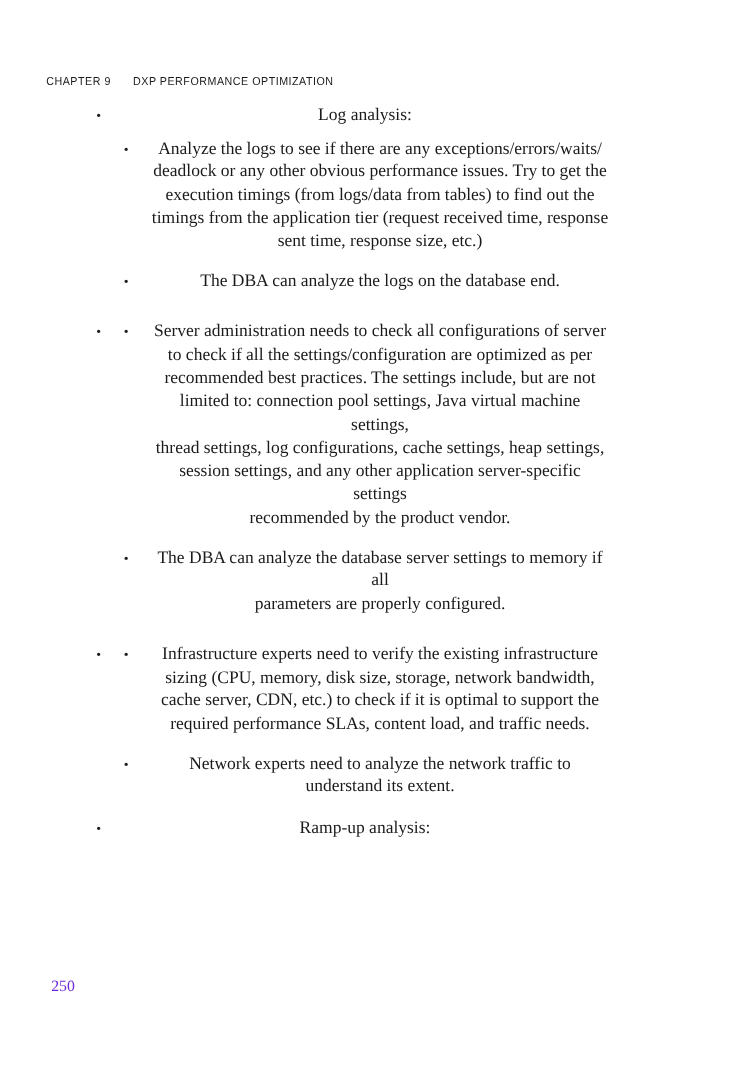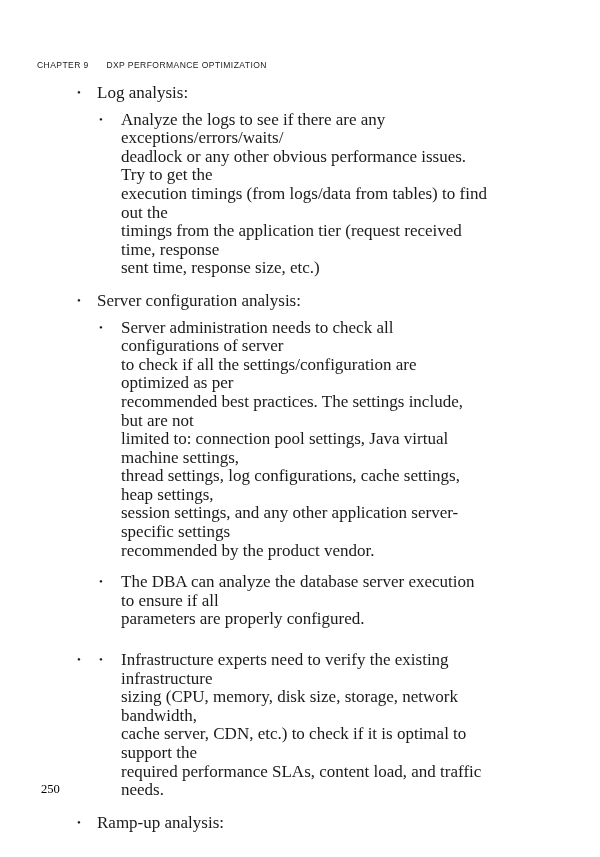--- a/index.html
+++ b/index.html
@@ -49,23 +49,23 @@
   }
 
   ul.lvl1, ul.lvl2 {
     list-style: none;
     margin: 0;
     padding: 0;
   }
 
   li.item {
     position: relative;
-    font-size: 17px;
+    font-size: 14px;
     line-height: 18.6px;
-    text-align: left;
+    text-align: center;
   }
 
   
   ul.lvl1 > li.item {
     padding-left: 97px;
     padding-right: 113px;
     margin-bottom: 4px;
   }
   ul.lvl1 > li.item > .bullet {
     position: absolute;
@@ -117,21 +117,21 @@
 
   .group-spacer { height: 10px; }
 
   
   .folio {
     position: absolute;
     left: 41px;
     top: 780px;
     font-size: 12.6px;
     line-height: 18px;
-    color: #000000;
+    color: #6d28d9;
   }
 </style>
 </head>
 <body>
 
 <div class="page">
 
   <div class="running-head">
     <span class="chapter-label">CHAPTER 9</span><span>DXP PERFORMANCE OPTIMIZATION</span>
   </div>
@@ -143,55 +143,63 @@
           <span class="para">Log analysis:</span>
           <ul class="lvl2">
             <li class="item">
               <span class="bullet"></span>
               <span class="para">Analyze the logs to see if there are any exceptions/errors/waits/
 deadlock or any other obvious performance issues. Try to get the
 execution timings (from logs/data from tables) to find out the
 timings from the application tier (request received time, response
 sent time, response size, etc.)</span>
             </li>
+            <li class="item">
+              <span class="bullet"></span>
+              <span class="para">The DBA can analyze the logs on the database end.</span>
+            </li>
           </ul>
         </li>
         <li class="group-spacer"></li>
         <li class="item">
           <span class="bullet"></span>
-          <span class="para">Server configuration analysis:</span>
           <ul class="lvl2">
             <li class="item">
               <span class="bullet"></span>
               <span class="para">Server administration needs to check all configurations of server
 to check if all the settings/configuration are optimized as per
 recommended best practices. The settings include, but are not
 limited to: connection pool settings, Java virtual machine settings,
 thread settings, log configurations, cache settings, heap settings,
 session settings, and any other application server-specific settings
 recommended by the product vendor.</span>
             </li>
             <li class="item">
               <span class="bullet"></span>
-              <span class="para">The DBA can analyze the database server execution to ensure if all
+              <span class="para">The DBA can analyze the database server settings to memory if all
 parameters are properly configured.</span>
             </li>
           </ul>
         </li>
         <li class="group-spacer"></li>
         <li class="item">
           <span class="bullet"></span>
           <ul class="lvl2">
             <li class="item">
               <span class="bullet"></span>
               <span class="para">Infrastructure experts need to verify the existing infrastructure
 sizing (CPU, memory, disk size, storage, network bandwidth,
 cache server, CDN, etc.) to check if it is optimal to support the
 required performance SLAs, content load, and traffic needs.</span>
             </li>
+            <li class="item">
+              <span class="bullet"></span>
+              <span class="para">Network experts need to analyze the network traffic to
+understand its extent.</span>
+            </li>
           </ul>
         </li>
         <li class="group-spacer"></li>
         <li class="item">
           <span class="bullet"></span>
           <span class="para">Ramp-up analysis:</span>
           <ul class="lvl2">
           </ul>
         </li>
       </ul>

